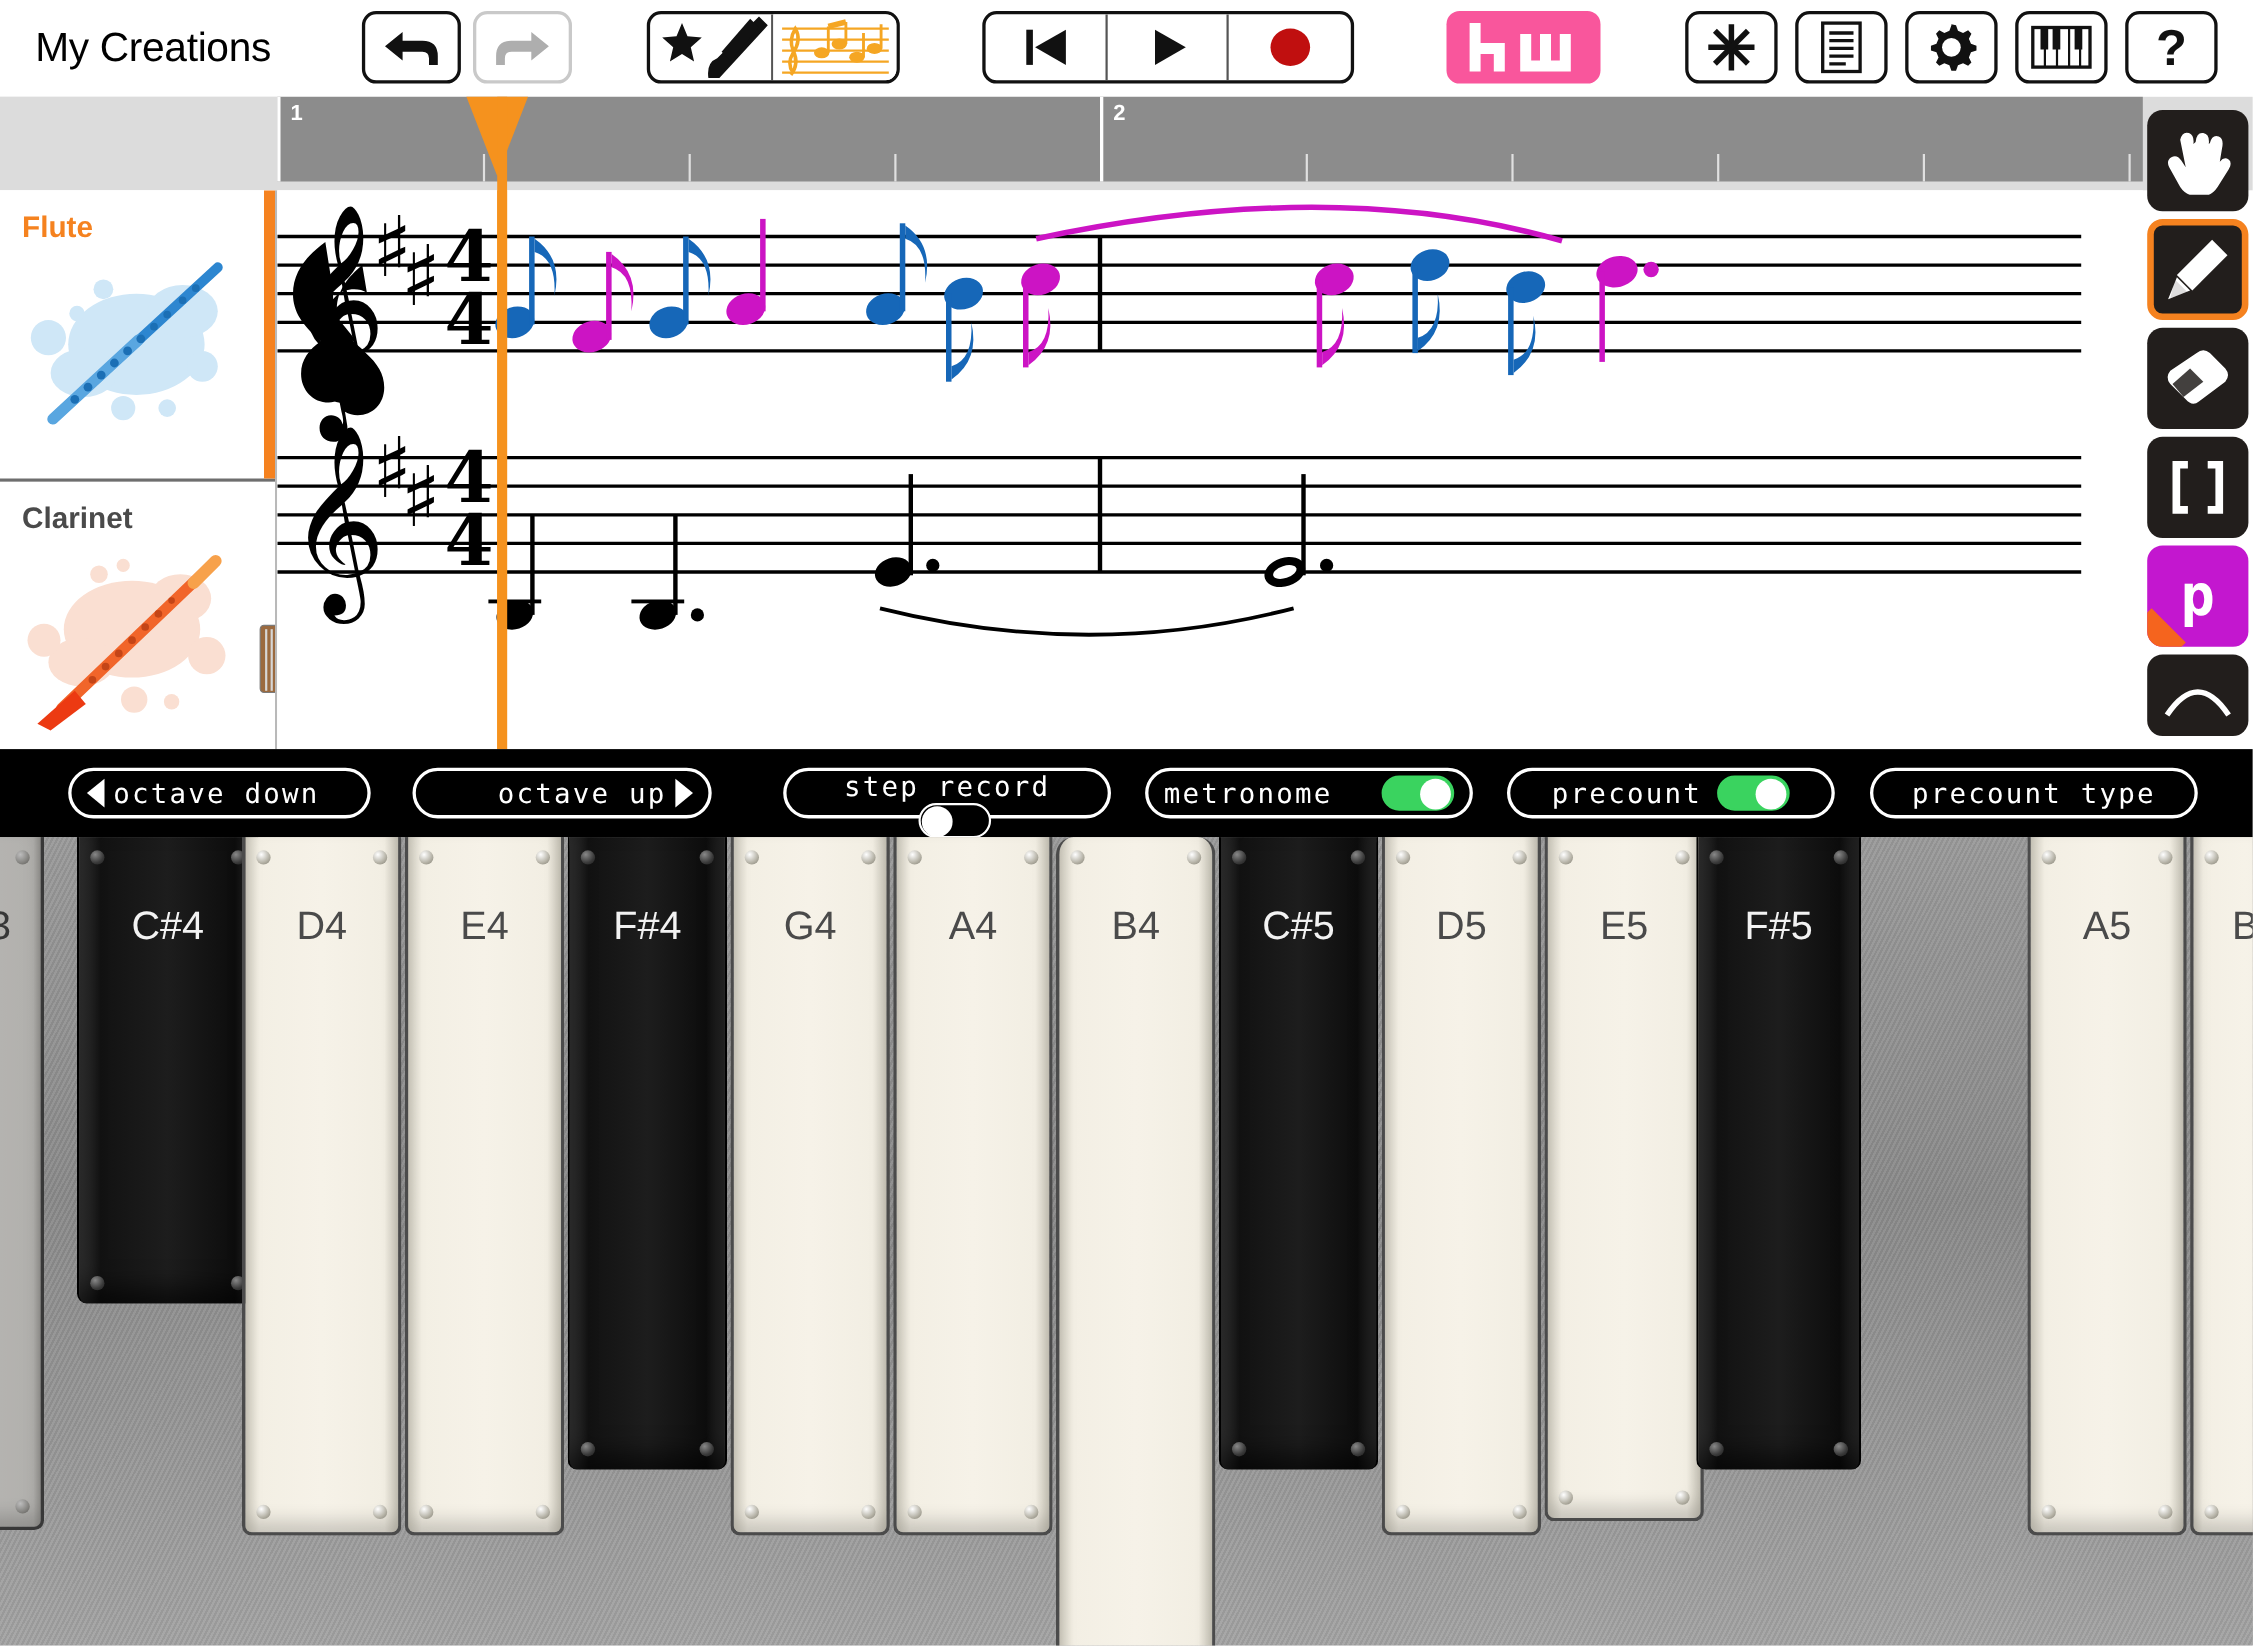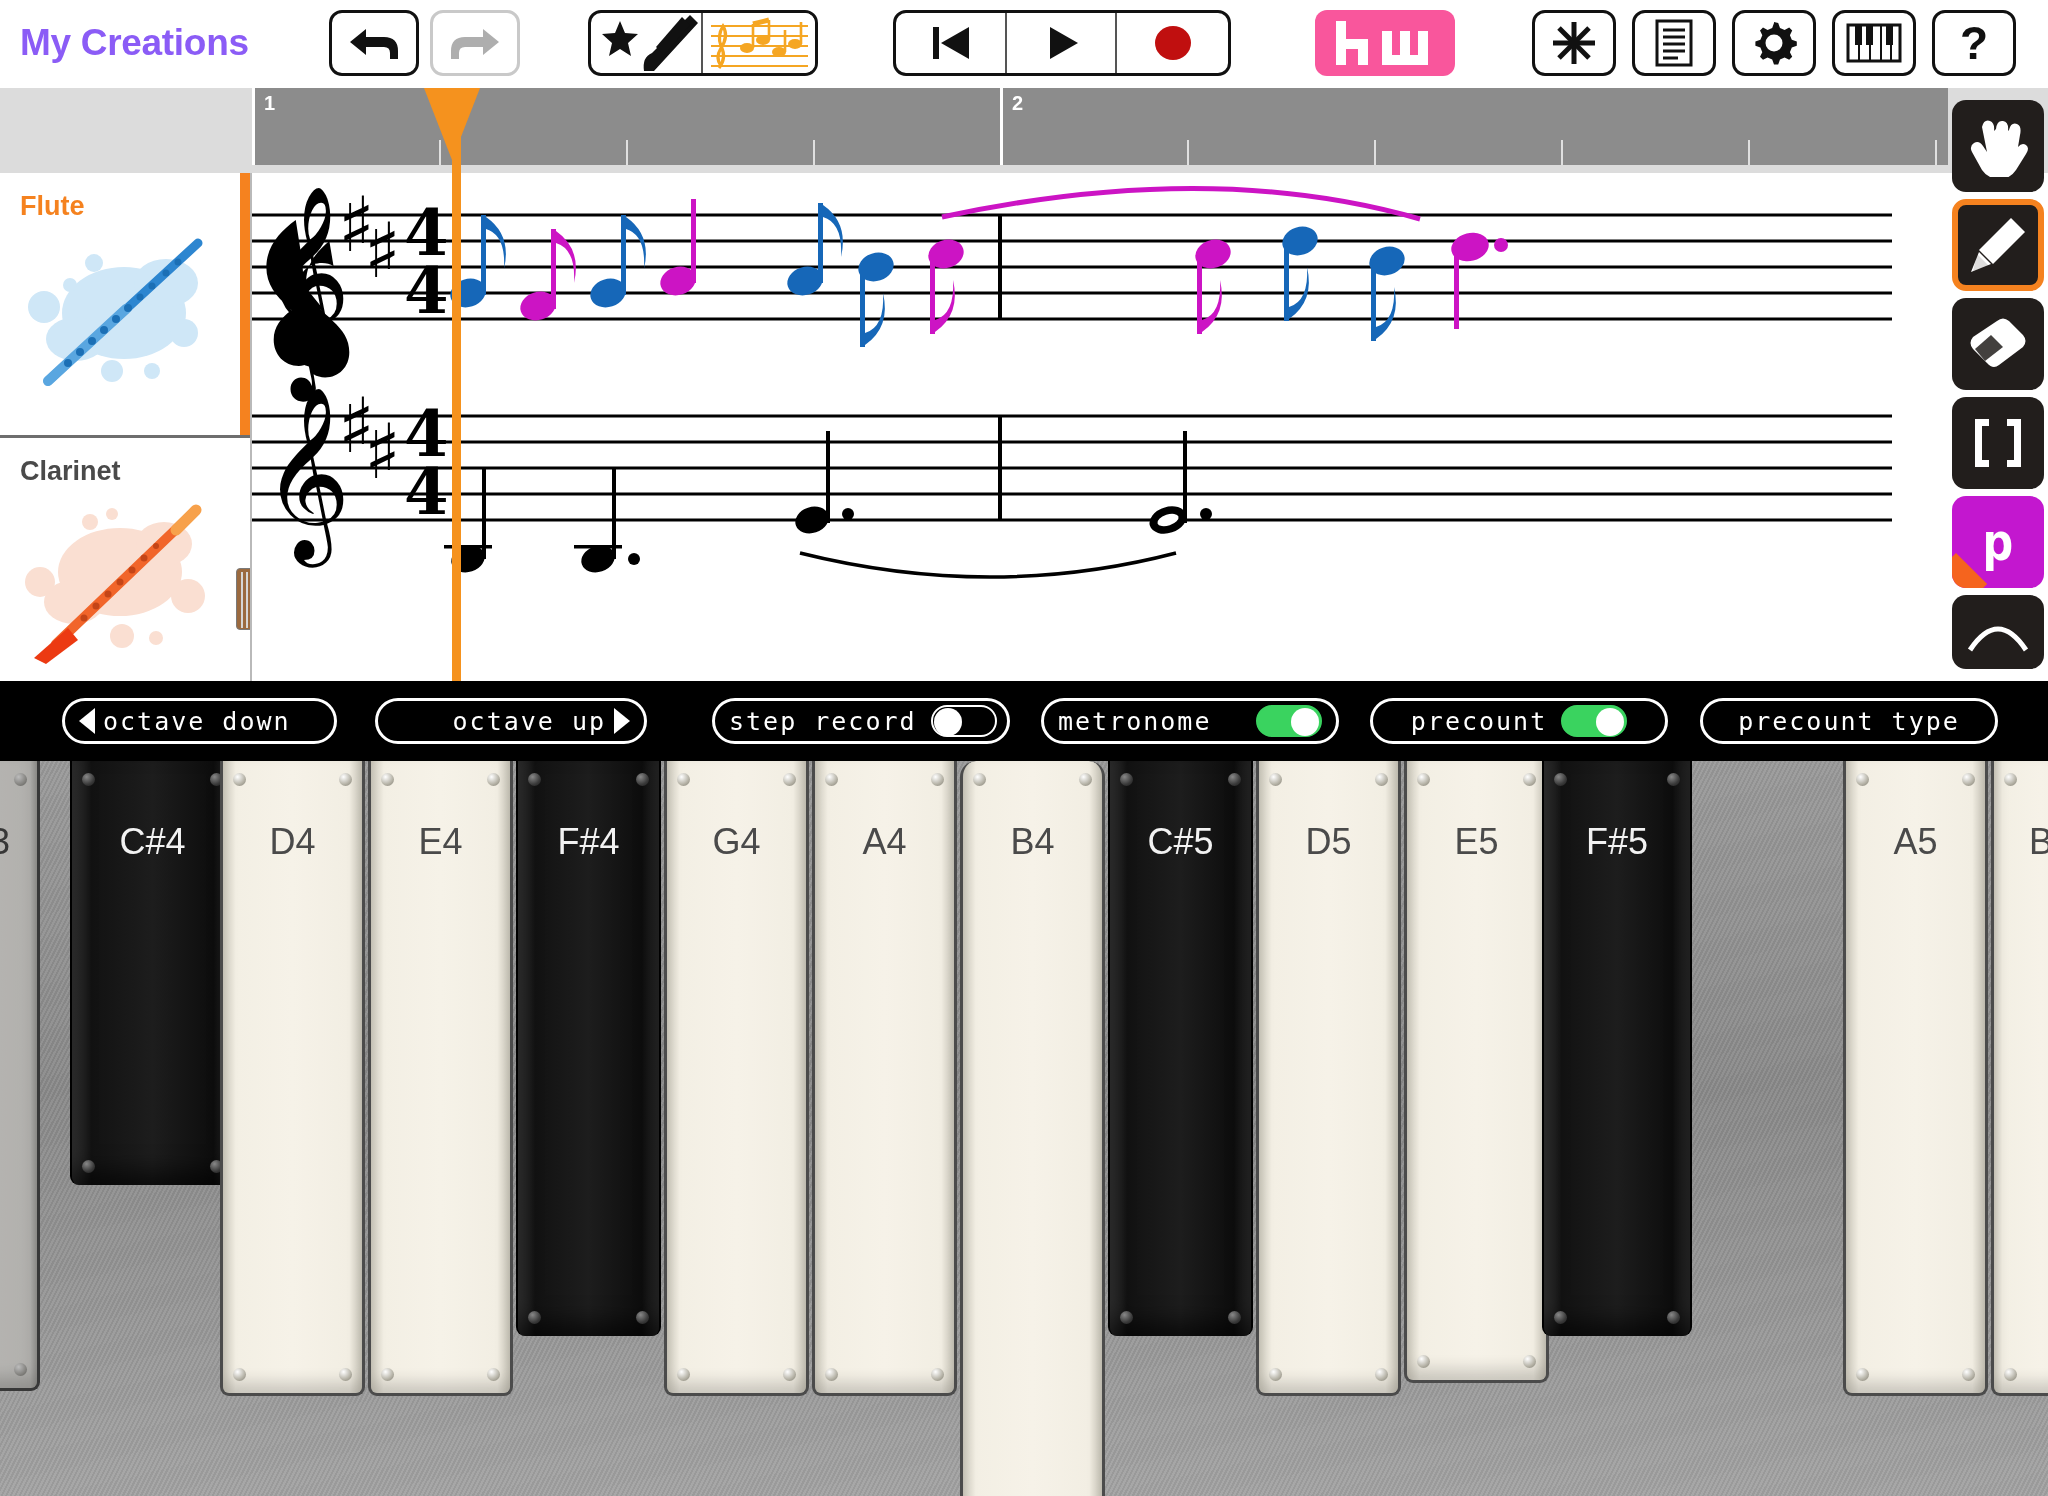--- a/index.html
+++ b/index.html
@@ -12,22 +12,22 @@
   #app { position: relative; width: 2048px; height: 1496px; }
 
   
   .topbar {
     position: absolute; left: 0; top: 0;
     width: 2048px; height: 88px;
     background: #ffffff;
     display: flex; align-items: center;
   }
   .my-creations {
-    position: absolute; left: 20px; top: 22px;
-    font-size: 37px; color: #8b5cf6; font-weight: 700;
+    position: absolute; left: 32px; top: 22px;
+    font-size: 37px; color: #000000; font-weight: 400;
     letter-spacing: -0.3px;
   }
   .tbtn {
     position: absolute; top: 10px;
     background: #fff;
     border: 3px solid #111;
     border-radius: 13px;
     display: flex; align-items: center; justify-content: center;
   }
   .tbtn.ghost { border-color: #c9c9c9; }
@@ -680,21 +680,21 @@
     <div class="ctrl" style="left:62px;width:275px;justify-content:flex-start;">
       <div class="tri-l"></div>
       <span class="ctrl-label">octave down</span>
     </div>
 
     <div class="ctrl" style="left:375px;width:272px;justify-content:flex-end;">
       <span class="ctrl-label">octave up</span>
       <div class="tri-r"></div>
     </div>
 
-    <div class="ctrl" style="left:712px;width:298px;justify-content:space-between;">
+    <div class="ctrl" style="left:712px;width:298px;justify-content:space-between;flex-direction:column;">
       <span class="ctrl-label">step record</span>
       <div class="toggle off">
         <div class="knob"></div>
       </div>
     </div>
 
     <div class="ctrl" style="left:1041px;width:298px;justify-content:space-between;">
       <span class="ctrl-label">metronome</span>
       <div class="toggle on">
         <div class="knob"></div>

